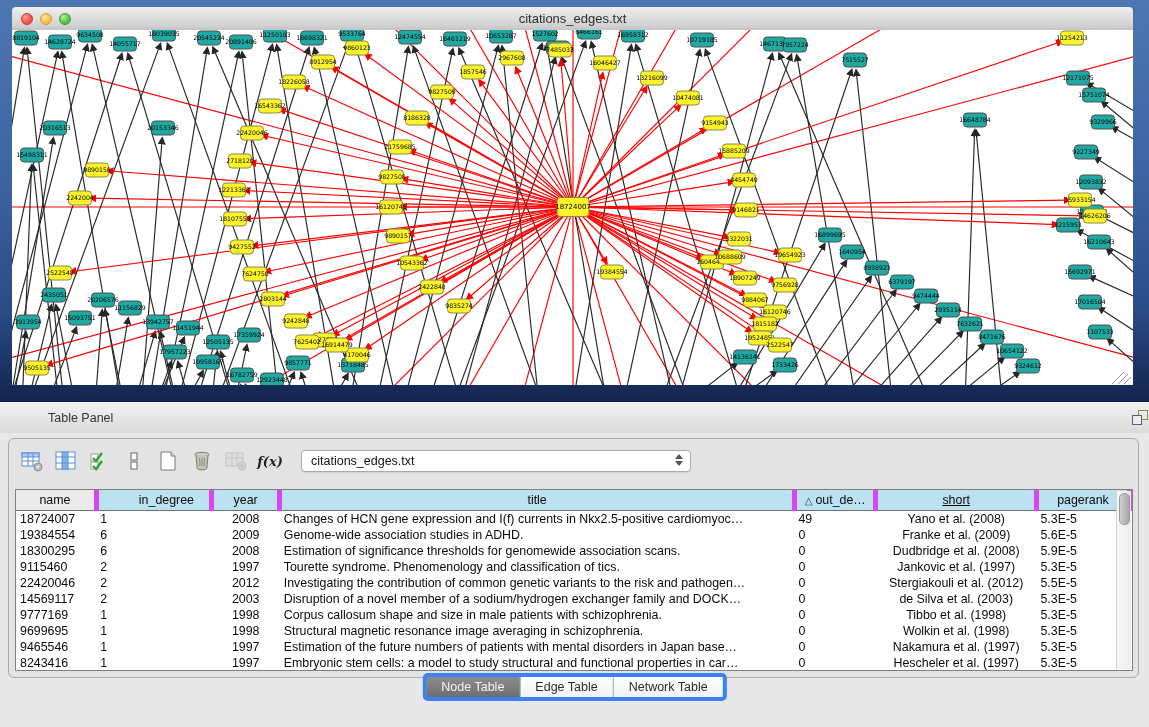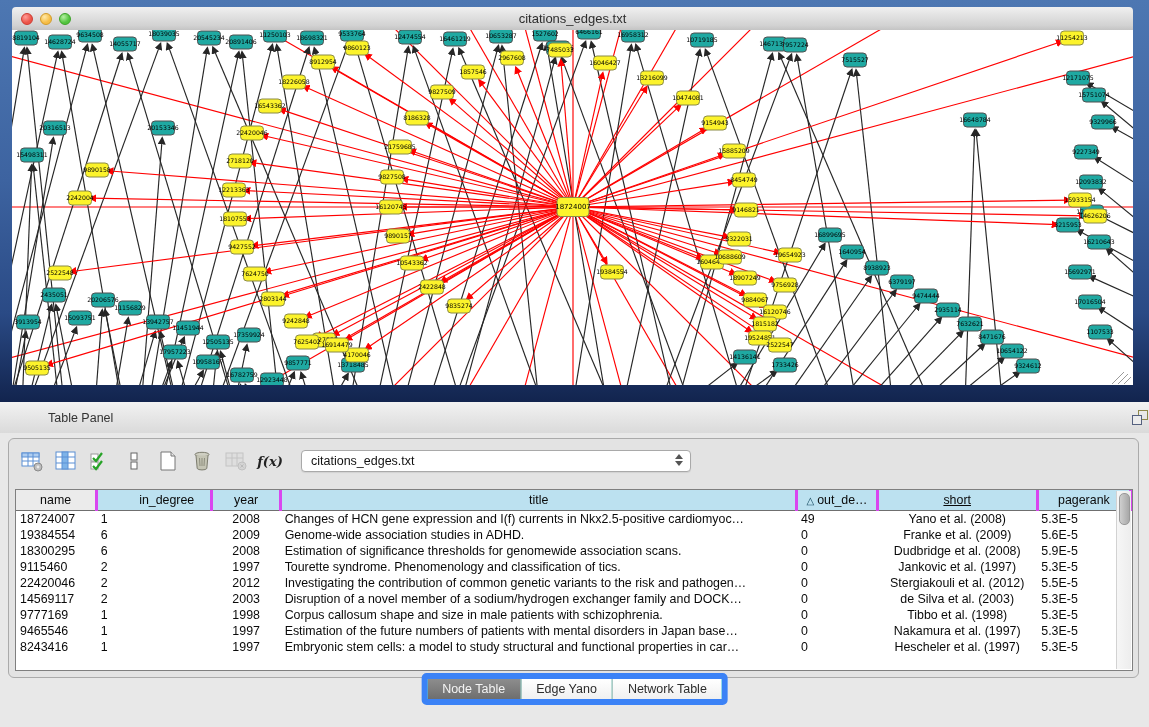--- a/index.html
+++ b/index.html
@@ -53,33 +53,33 @@
   .combo .val{font-size:12.5px; color:#111; margin-left:9px;}
   .combo .arrows{position:absolute; right:7px; top:3px; display:flex; flex-direction:column; gap:2px;}
   .combo .arrows i{display:block; width:0; height:0; border-left:4px solid transparent; border-right:4px solid transparent;}
   .combo .arrows i.up{border-bottom:5px solid #555;}
   .combo .arrows i.dn{border-top:5px solid #555;}
 
   .table-area{position:absolute; top:50px; left:6px; width:1118px; height:182px; background:#ffffff;
     border:1px solid #7f7f7f; box-sizing:border-box; overflow:hidden;}
   table.grid{border-collapse:collapse; table-layout:fixed; font-size:12.4px; color:#0a0a0a;}
   table.grid th{height:20px; font-weight:normal; font-size:12.4px; text-align:center;
-    background:#bce1f0; border-right:3px solid #d946ef; border-bottom:1px solid #6f6f6f; padding:0 3px;
+    background:#bce1f0; border-right:5px solid #d946ef; border-bottom:1px solid #6f6f6f; padding:0 3px;
     overflow:hidden; white-space:nowrap; cursor:pointer;}
   table.grid th.gray{background:#ebebeb;}
   table.grid td{height:16px; padding:0 4px; overflow:hidden; white-space:nowrap; text-overflow:clip;}
   table.grid td.al{text-align:left;} table.grid td.ac{text-align:center;}
   .sort-tri{font-size:10px; color:#13485e; margin-right:3px;}
   .vscroll{position:absolute; top:1px; right:1px; width:14px; height:178px; background:linear-gradient(90deg,#f6f6f6,#ededed);
     border-left:1px solid #d2d2d2;}
   .vthumb{position:absolute; top:2px; left:2px; width:9px; height:30px; border-radius:5px;
     background:linear-gradient(90deg,#cfcfcf,#a8a8a8); border:1px solid #999; cursor:pointer;}
 
   .tabs{position:absolute; top:240px; left:50%; transform:translateX(-50%); display:flex;
-    border:6px solid #3b82f6; border-radius:5px; overflow:hidden; background:#5eead4;}
+    border:4px solid #3b82f6; border-radius:5px; overflow:hidden; background:#5eead4;}
   .tabs button{font-family:"Liberation Sans",sans-serif; font-size:12.5px; color:#2c2c2c; border:none; margin:0;
     padding:3px 15px; background:linear-gradient(180deg,#ffffff,#f0f0f0); border-left:1px solid #b5b5b5; cursor:pointer;}
   .tabs button:first-child{border-left:none;}
   .tabs button.sel{background:linear-gradient(180deg,#8d8d8d,#6e6e6e); color:#f4f4f4;}
 
   .statusbar{position:absolute; top:700px; left:0; width:1149px; height:27px;
     background:linear-gradient(180deg,#e2e2e2,#cfcfcf); border-top:1px solid #ababab;
     display:flex; align-items:center; justify-content:flex-end;}
   .mem-label{font-size:11.5px; color:#222; margin-right:9px;}
   .mem-dot{width:14px; height:14px; border-radius:50%; margin-right:14px; box-sizing:border-box;
@@ -687,20 +687,29 @@
               <tr>
                 <td class="al">9777169</td>
                 <td class="al">1</td>
                 <td class="ac">1998</td>
                 <td class="al">Corpus callosum shape and size in male patients with schizophrenia.</td>
                 <td class="al">0</td>
                 <td class="ac">Tibbo et al. (1998)</td>
                 <td class="al">5.3E-5</td>
               </tr>
               <tr>
+                <td class="al">9699695</td>
+                <td class="al">1</td>
+                <td class="ac">1998</td>
+                <td class="al">Structural magnetic resonance image averaging in schizophrenia.</td>
+                <td class="al">0</td>
+                <td class="ac">Wolkin et al. (1998)</td>
+                <td class="al">5.3E-5</td>
+              </tr>
+              <tr>
                 <td class="al">9465546</td>
                 <td class="al">1</td>
                 <td class="ac">1997</td>
                 <td class="al">Estimation of the future numbers of patients with mental disorders in Japan base…</td>
                 <td class="al">0</td>
                 <td class="ac">Nakamura et al. (1997)</td>
                 <td class="al">5.3E-5</td>
               </tr>
               <tr>
                 <td class="al">8243416</td>
@@ -713,19 +722,19 @@
               </tr>
             </tbody>
           </table>
         <div class="vscroll">
           <div class="vthumb"></div>
         </div>
       </div>
     </div>
     <div class="tabs" id="tabs">
         <button class="sel">Node Table</button>
-        <button class="">Edge Yano</button>
+        <button class="">Edge Table</button>
         <button class="">Network Table</button>
       </div>
   </div>
 
 
 </div>
 
 </body></html>

